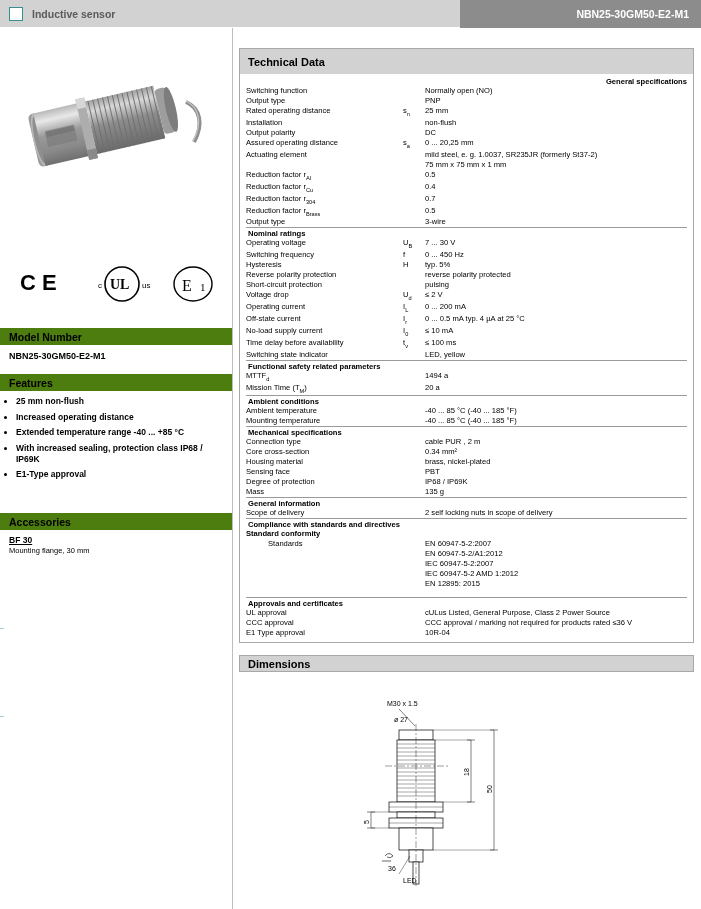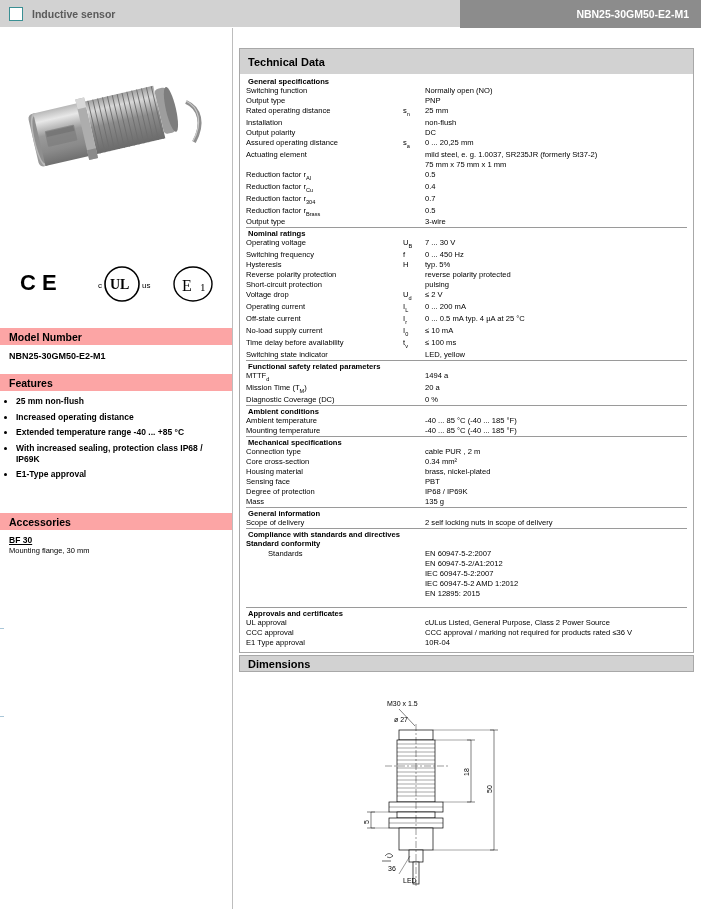--- a/index.html
+++ b/index.html
@@ -38,21 +38,21 @@
 
   
   .left-col { position: absolute; left: 0; top: 28px; width: 232px; height: 881px; }
 
   .sensor-img { position: absolute; left: 18px; top: 40px; width: 195px; height: 160px; }
 
   
   .marks { position: absolute; left: 18px; top: 230px; width: 200px; height: 55px; }
 
   .sec-bar {
-    background: #fca5a5;
+    background: #4d7c0f;
     height: 17px;
     display: flex; align-items: center;
     padding-left: 9px;
     font-size: 10.5px; font-weight: bold; color: #000;
   }
   .left-block { position: absolute; left: 0; width: 232px; }
 
   .modelnum-val { font-size: 9px; font-weight: bold; padding: 6px 0 0 9px; }
 
   ul.features { margin: 5px 0 0 0; padding: 0 8px 0 16px; }
@@ -219,21 +219,21 @@
   <div class="edge-mark" style="top:600px;"></div>
   <div class="edge-mark" style="top:688px;"></div>
 </div>
 
 <div class="right-col">
 
   <div class="panel">
     <div class="panel-title">Technical Data</div>
     <div class="panel-body">
 
-      <div class="grp" style="border-top:none;">General specifications</div>
+      <div class="grp" style="border-top:none;text-align:right;">General specifications</div>
       <table class="specs">
         <tbody>
             <tr>
               <td class="c1">Switching function</td>
               <td class="c2"></td>
               <td class="c3">Normally open (NO)</td>
             </tr>
         <tr>
               <td class="c1">Output type</td>
               <td class="c2"></td>
@@ -363,25 +363,20 @@
         <tbody>
             <tr>
               <td class="c1">MTTF<sub>d</sub></td>
               <td class="c2"></td>
               <td class="c3">1494 a</td>
             </tr>
         <tr>
               <td class="c1">Mission Time (T<sub>M</sub>)</td>
               <td class="c2"></td>
               <td class="c3">20 a</td>
-            </tr>
-        <tr>
-              <td class="c1">Diagnostic Coverage (DC)</td>
-              <td class="c2"></td>
-              <td class="c3">0 %</td>
             </tr>
       </tbody>
         </table>
 
       <div class="grp">Ambient conditions</div>
       <table class="specs">
         <tbody>
             <tr>
               <td class="c1">Ambient temperature</td>
               <td class="c2"></td>

